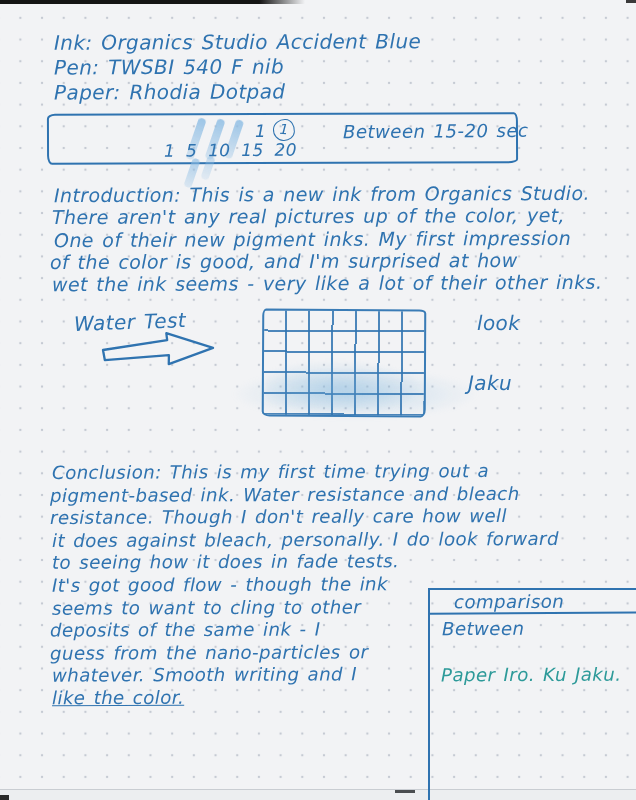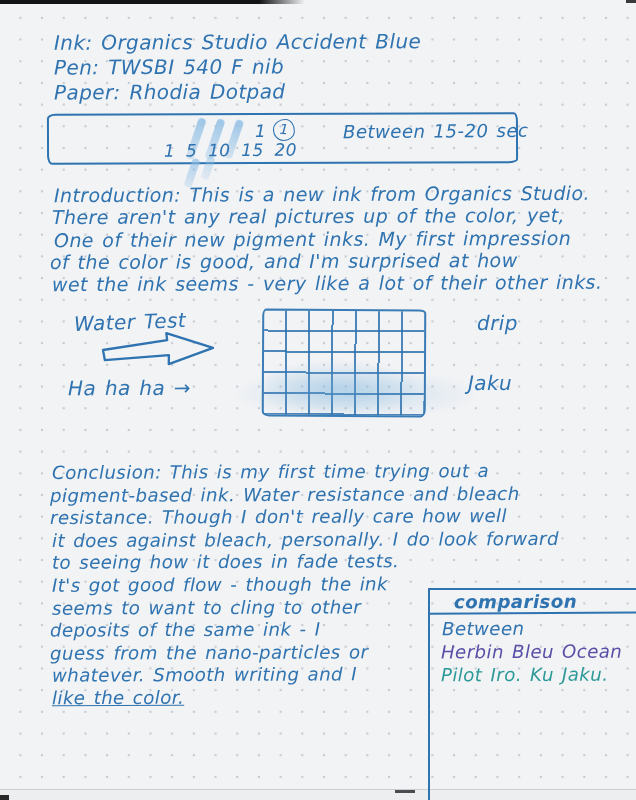--- a/index.html
+++ b/index.html
@@ -92,46 +92,44 @@
   <div class="hw sz19" style="left:54px;top:183px;">Introduction:   This is a new ink from Organics Studio.</div>
   <div class="hw sz19" style="left:52px;top:205px;">There aren't any real pictures up of the color, yet,</div>
   <div class="hw sz19" style="left:54px;top:228px;">One of their new pigment inks. My first impression</div>
   <div class="hw sz19" style="left:50px;top:250px;">of the color is good, and I'm surprised at how</div>
   <div class="hw sz19" style="left:52px;top:272px;">wet the ink seems - very like a lot of their other inks.</div>
 
   <div class="hw sz20" style="left:74px;top:310px;transform:rotate(-2deg);">Water Test</div>
   <svg style="position:absolute;left:100px;top:330px;" width="120" height="40" viewBox="0 0 120 40">
     <polygon points="3,21 67,10 66,3 113,17 69,34 69,25 5,31" fill="none" stroke="#2f73b0" stroke-width="2.3" stroke-linejoin="round" transform="rotate(1 60 20)"></polygon>
   </svg>
-  <div class="hw sz20" style="left:68px;top:376px;">Ha ha ha →</div>
 
   <div class="wash" style="left:230px;top:368px;width:250px;height:52px;
               background:radial-gradient(ellipse at 50% 50%, rgba(140,190,225,.38), rgba(140,190,225,0) 70%);
               filter:blur(2px);"></div>
   <div class="water-grid"></div>
   <div class="wash" style="left:266px;top:360px;width:155px;height:50px;
               background:radial-gradient(ellipse at 45% 55%, rgba(125,180,220,.35), rgba(125,180,220,0) 72%);
               filter:blur(1.5px);"></div>
 
-  <div class="hw sz20" style="left:477px;top:311px;">drip</div>
+  <div class="hw sz20" style="left:477px;top:311px;">look</div>
   <div class="hw sz20" style="left:468px;top:371px;">Jaku</div>
 
   <div class="hw sz18" style="left:52px;top:461px;">Conclusion:   This is my first time trying out a</div>
   <div class="hw sz18" style="left:50px;top:484px;">pigment-based ink.  Water resistance and bleach</div>
   <div class="hw sz18" style="left:50px;top:506px;">resistance.  Though I don't really care how well</div>
   <div class="hw sz18" style="left:52px;top:529px;">it does against bleach, personally. I do look forward</div>
   <div class="hw sz18" style="left:52px;top:551px;">to seeing how it does in fade tests.</div>
   <div class="hw sz18" style="left:52px;top:574px;">It's got good flow - though the ink</div>
   <div class="hw sz18" style="left:52px;top:597px;">seems to want to cling to other</div>
   <div class="hw sz18" style="left:50px;top:619px;">deposits of the same ink - I</div>
   <div class="hw sz18" style="left:50px;top:642px;">guess from the nano-particles or</div>
   <div class="hw sz18" style="left:52px;top:664px;">whatever. Smooth writing and I</div>
   <div class="hw sz18" style="left:52px;top:687px;text-decoration:underline;">like the color.</div>
 
   <div class="comparison-box">
-    <div class="hw sz18" style="left:24px;top:1px;font-weight:bold;">comparison</div>
+    <div class="hw sz18" style="left:24px;top:1px;">comparison</div>
     <div class="comparison-divider"></div>
     <div class="hw sz18" style="left: 12px; top: 28px; color: rgb(47, 115, 176);">Between</div>
-    <div class="hw sz18" style="left: 11px; top: 51px; color: rgb(88, 79, 166);">Herbin Bleu Ocean</div>
-    <div class="hw sz18" style="left: 11px; top: 74px; color: rgb(45, 154, 153);">Pilot Iro. Ku Jaku.</div>
+    <div class="hw sz18" style="left: 11px; top: 74px; color: rgb(45, 154, 153);">Paper Iro. Ku Jaku.</div>
   </div>
 
 </div>
 
 </body></html>

